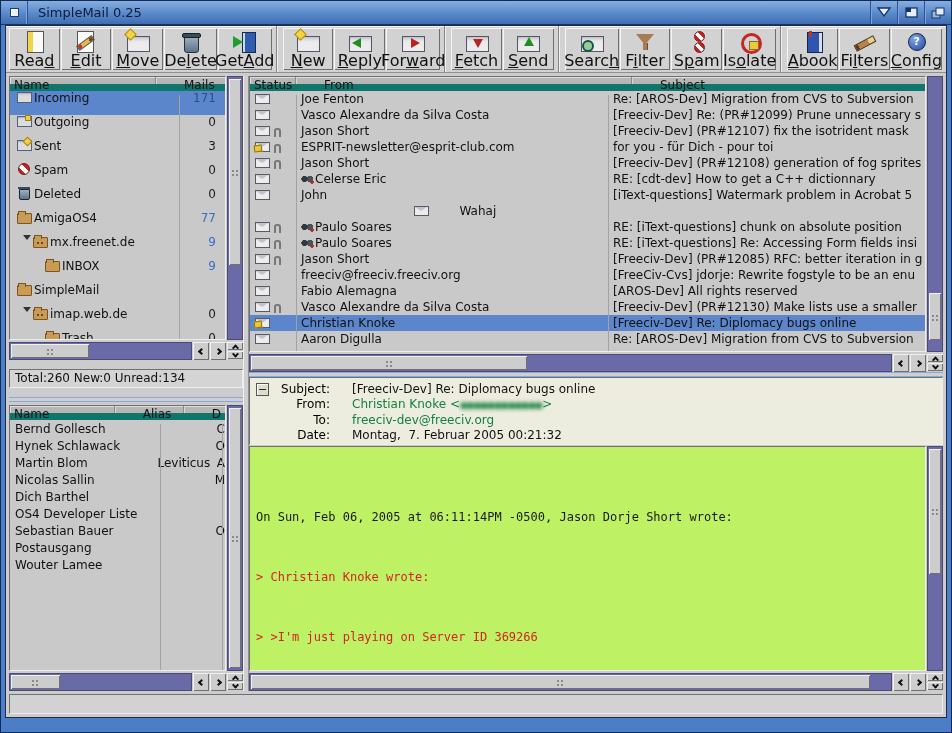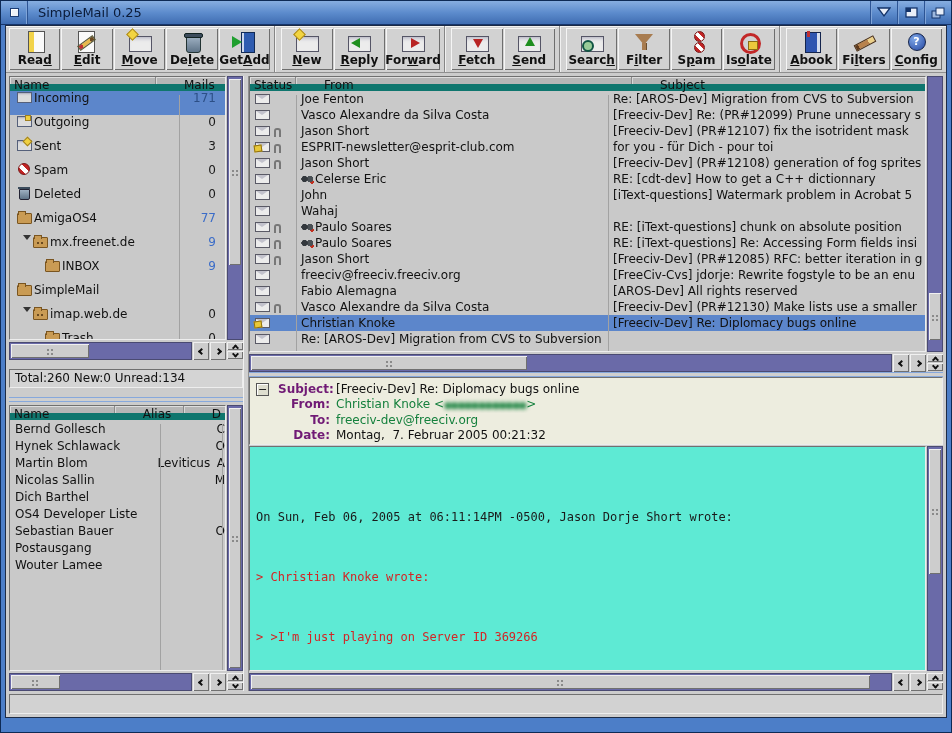--- a/index.html
+++ b/index.html
@@ -25,21 +25,21 @@
   .app{flex:1;min-height:0;background:#cccccc;border:1px solid #1d2b45;display:flex;flex-direction:column;}
   
   .toolbar{display:flex;align-items:stretch;padding:2px 3px;background:#d2d2d2;
     border-bottom:1px solid #8f8f8f;box-shadow:inset 0 1px 0 #f2f2f2;height:47px;}
   .tbtn{position:relative;width:54px;margin-right:1px;background:#d2d2d2;cursor:pointer;
     box-shadow:inset 1px 1px 0 #f5f5f5,inset -1px -1px 0 #6e6e6e;
     display:flex;flex-direction:column;align-items:center;justify-content:flex-end;padding:2px 0 3px;}
   .tbtn.f-sep{margin-left:10px;}
   .tbtn.f-sep::before{content:'';position:absolute;left:-7px;top:-2px;bottom:-2px;width:2px;
     background:linear-gradient(90deg,#858585 0 1px,#f0f0f0 1px);}
-  .tblabel{font-size:12px;line-height:13px;font-weight:bold;}
+  .tblabel{font-size:16px;line-height:13px;}
   .uline{text-decoration:underline;}
   .tbicon{position:relative;width:28px;height:24px;margin-bottom:1px;}
   .tbicon::before,.tbicon::after{content:'';position:absolute;}
   
   .icon-read .tbicon::before{left:7px;top:1px;width:15px;height:20px;border:1px solid #555;
     background:linear-gradient(90deg,#f2d34a 0 5px,#fafafa 5px);}
   .icon-edit .tbicon::before{left:5px;top:1px;width:15px;height:20px;border:1px solid #555;background:#fafafa;}
   .icon-edit .tbicon::after{left:4px;top:10px;width:17px;height:4px;border:1px solid #553;transform:rotate(-36deg);
     background:linear-gradient(90deg,#c23030 0 4px,#e8b84c 4px 13px,#6b4a22 13px);}
   .icon-move .tbicon::before,.icon-new .tbicon::before,.icon-reply .tbicon::before,
@@ -161,21 +161,21 @@
   .ch-name{width:150px;} .ch-alias{width:62px;} .ch-d{flex:1;border-right:none !important;}
   .crow{display:flex;height:17px;align-items:center;white-space:nowrap;cursor:pointer;}
   .cc-name{width:150px;padding-left:5px;overflow:hidden;}
   .cc-alias{width:62px;padding-left:4px;overflow:hidden;}
   .cc-d{flex:1;padding-left:4px;}
   
   .msgs-area{height:296px;flex:none;}
   .msgs-area .vthumb{top:79%;height:17%;}
   .msgs-area .hthumb{left:1px;width:43%;}
   .mh-status{width:46px;} .mh-from{width:312px;} .mh-subject{flex:1;border-right:none !important;}
-  .mrow{display:flex;height:16px;align-items:center;white-space:nowrap;cursor:pointer;}
+  .mrow{display:flex;height:16px;align-items:center;white-space:nowrap;cursor:pointer;justify-content:center;}
   .mrow.f-selected{background:#5c86cb;}
   .c-status{width:46px;padding-left:5px;display:flex;align-items:center;flex:none;}
   .c-from{width:312px;padding-left:5px;display:flex;align-items:center;overflow:hidden;flex:none;}
   .c-subject{flex:1;padding-left:5px;overflow:hidden;}
   .senv{position:relative;width:15px;height:10px;background:#ececec;border:1px solid #5a5a66;flex:none;}
   .senv::before{content:'';position:absolute;left:0;top:0;border-left:6px solid transparent;
     border-right:6px solid transparent;border-top:4px solid #c2c2cc;}
   .status-answered .senv::after{content:'';position:absolute;left:-2px;bottom:-1px;width:6px;height:5px;
     background:#e8c838;border:1px solid #907010;transform:rotate(-8deg);}
   .clip{display:none;}
@@ -187,26 +187,26 @@
     radial-gradient(circle at 9px 5px,#4a5055 3px,transparent 3.3px),
     radial-gradient(circle at 11px 8px,#c03020 1.6px,transparent 1.9px);}
   
   .view-area{flex:1;display:flex;flex-direction:column;min-height:0;}
   .view-headers{position:relative;background:#ededdf;border:1px solid;border-color:#707070 #ededed #ededed #707070;
     padding:4px 6px 4px 28px;line-height:15px;height:68px;flex:none;}
   .collapse{position:absolute;left:6px;top:5px;width:13px;height:13px;background:#dedecf;
     border:1px solid #555;box-shadow:inset 1px 1px 0 #fff;display:flex;align-items:center;justify-content:center;
     font-size:11px;cursor:pointer;}
   .hline{white-space:nowrap;overflow:hidden;}
-  .hlabel{display:inline-block;width:52px;text-align:right;margin-right:6px;font-weight:bold;color:#701a75;}
+  .hlabel{display:inline-block;width:52px;text-align:right;margin-right:22px;font-weight:normal;color:#000000;}
   .hval{white-space:pre;color:#111;}
   .hval.link,.hval.link span{color:#15803d;}
   .redact{filter:blur(2px);color:#6a74a8;letter-spacing:-1px;font-size:9px;}
   .view-scroll{flex:1;margin-top:1px;}
-  .view-scroll .sc-content{background:#5eead4;padding:3px 6px;
+  .view-scroll .sc-content{background:#bef264;padding:3px 6px;
     font-family:"DejaVu Sans Mono",monospace;font-size:12px;line-height:15px;white-space:pre;}
   .view-scroll .vthumb{top:2px;height:56%;}
   .view-scroll .hthumb{left:1px;width:96.5%;}
   .bline{color:#1a1a1a;height:15px;overflow:hidden;}
   .bline.f-q{color:#d42424;}
   
   .bottom-bar{height:20px;margin:0 3px 3px;background:#d2d2d2;
     border:1px solid;border-color:#707070 #ededed #ededed #707070;flex:none;}
 </style>
 </head>
@@ -746,20 +746,24 @@
                     <span>Christian Knoke</span>
                   </span>
                   <span class="c-subject">[Freeciv-Dev] Re: Diplomacy bugs online</span>
                 </div>
 
                 <div class="mrow status-read">
                   <span class="c-status">
                     <span class="senv"></span>
 
                   </span>
+                  <span class="c-from">
+
+                    <span>Aaron Digulla</span>
+                  </span>
                   <span class="c-subject">Re: [AROS-Dev] Migration from CVS to Subversion</span>
                 </div>
               </div>
             <div class="coldiv" style="left:46px"></div>
             <div class="coldiv" style="left:358px"></div>
           </div>
           <div class="vsb">
             <div class="vthumb"></div>
           </div>
           <div class="hsbrow">

